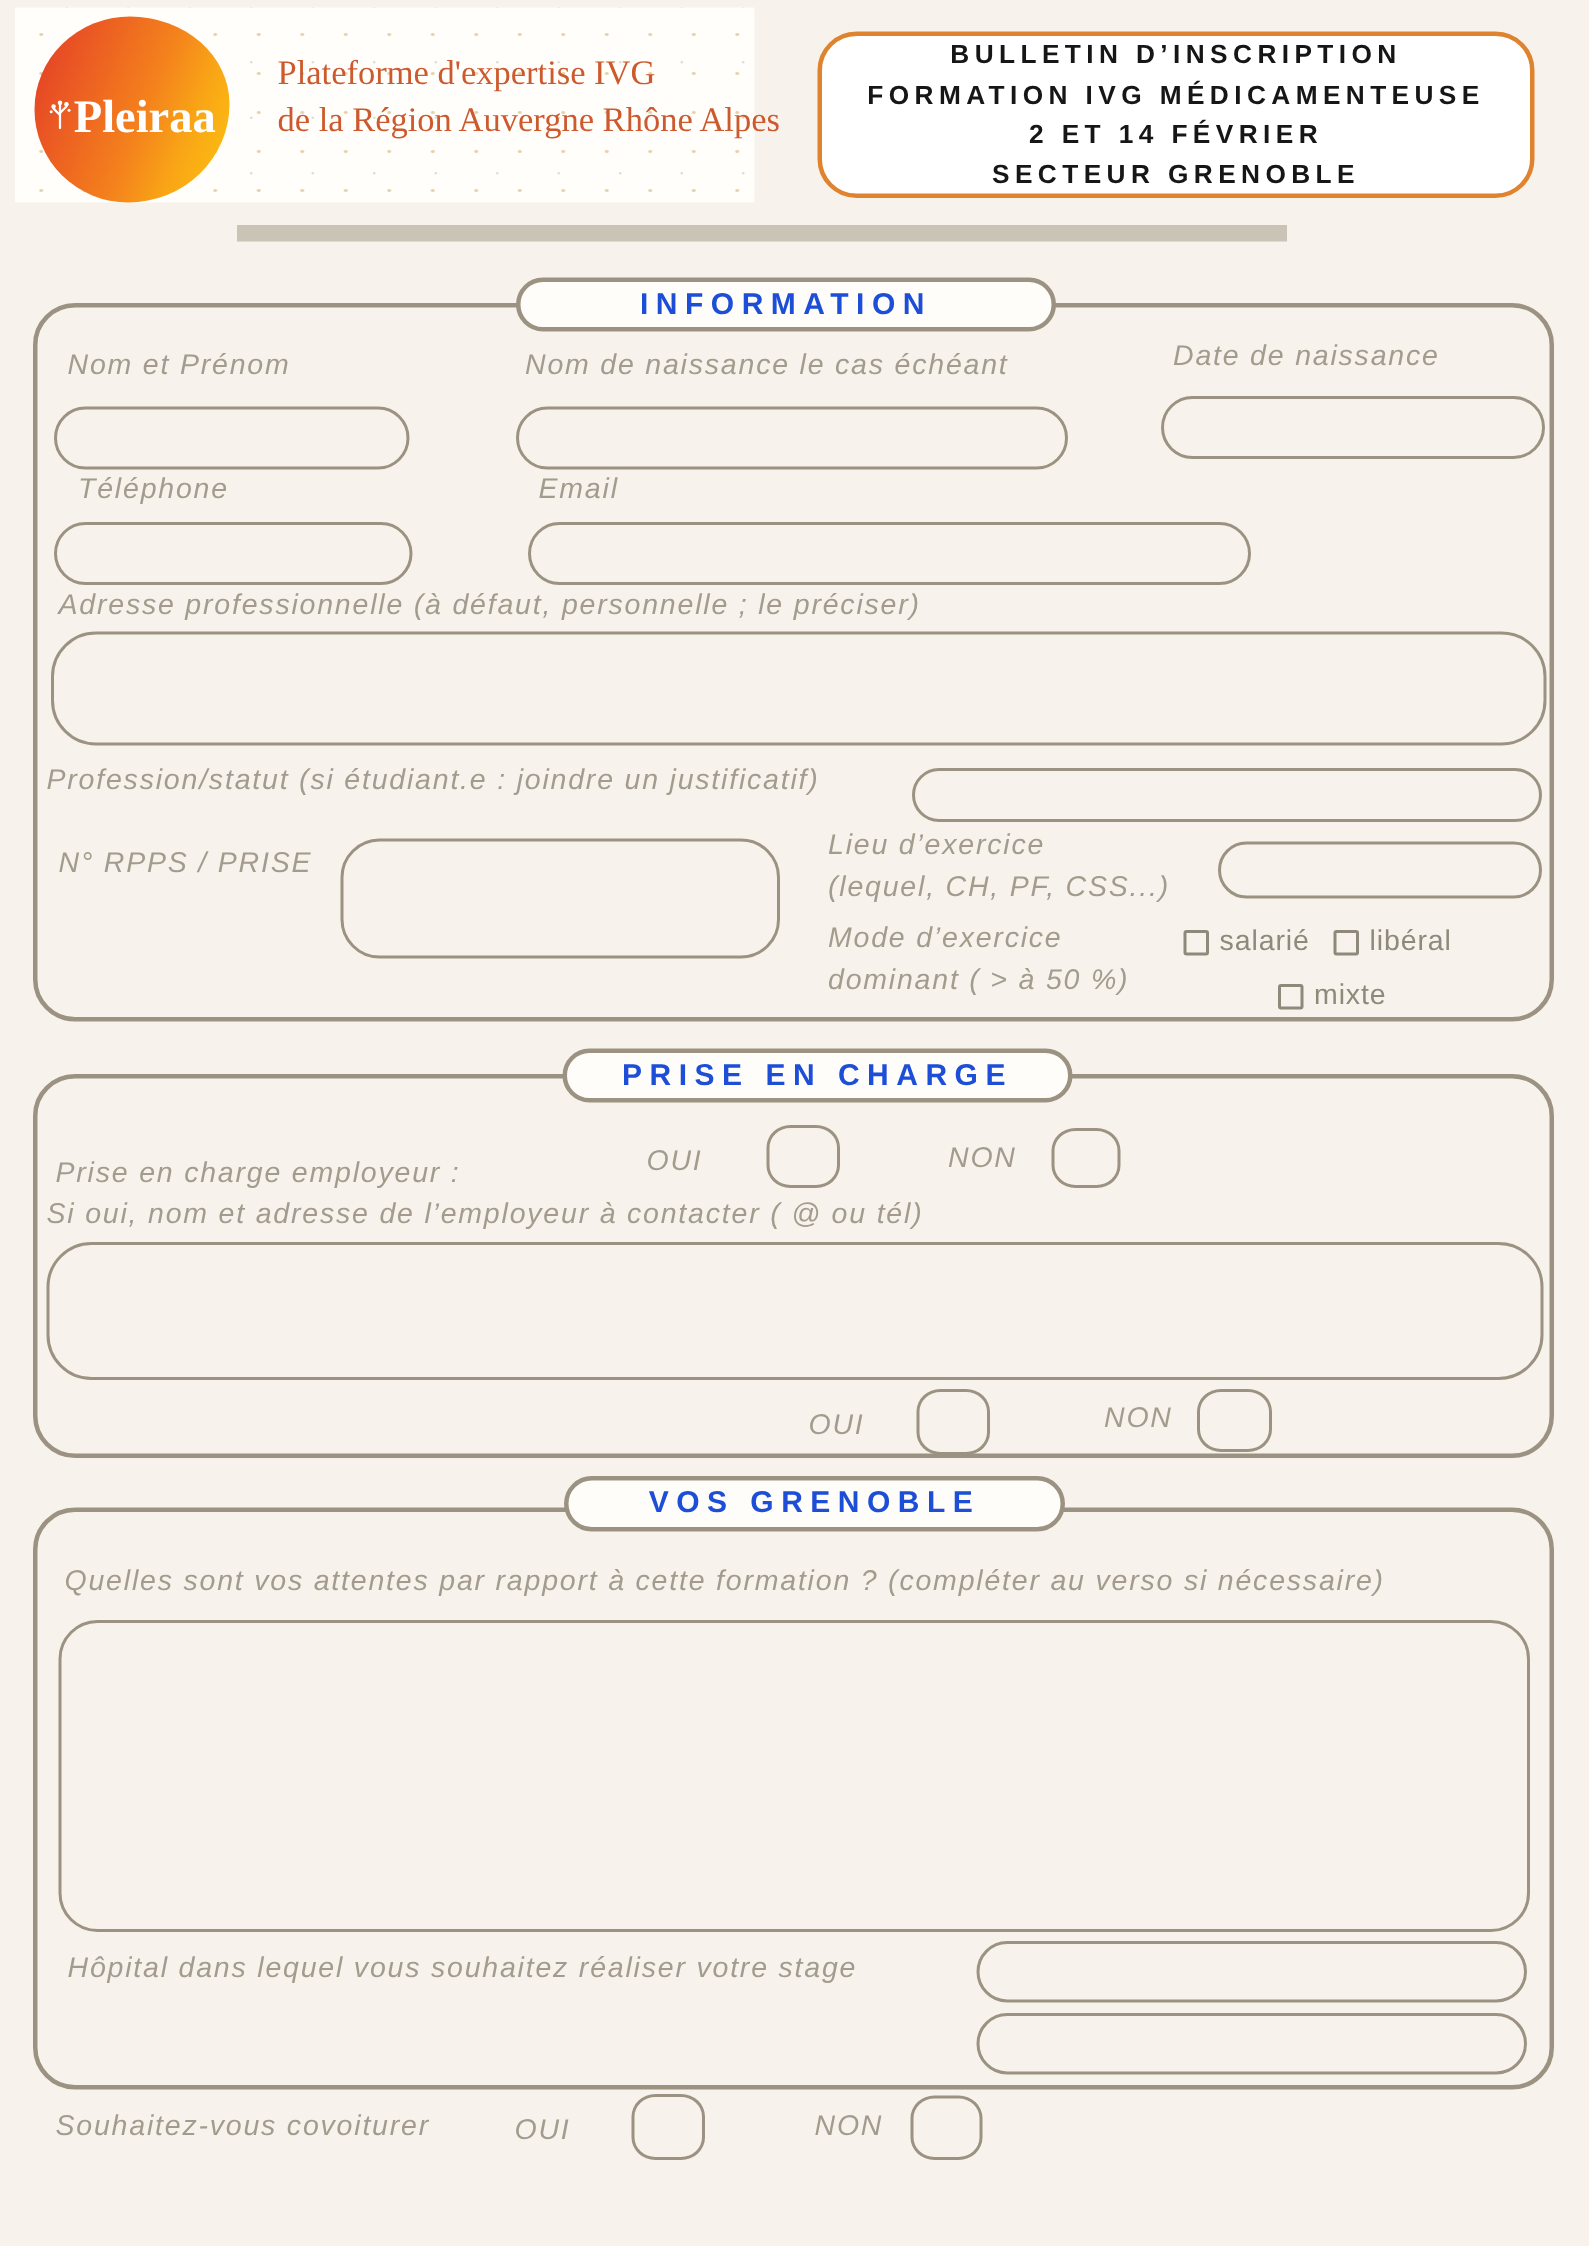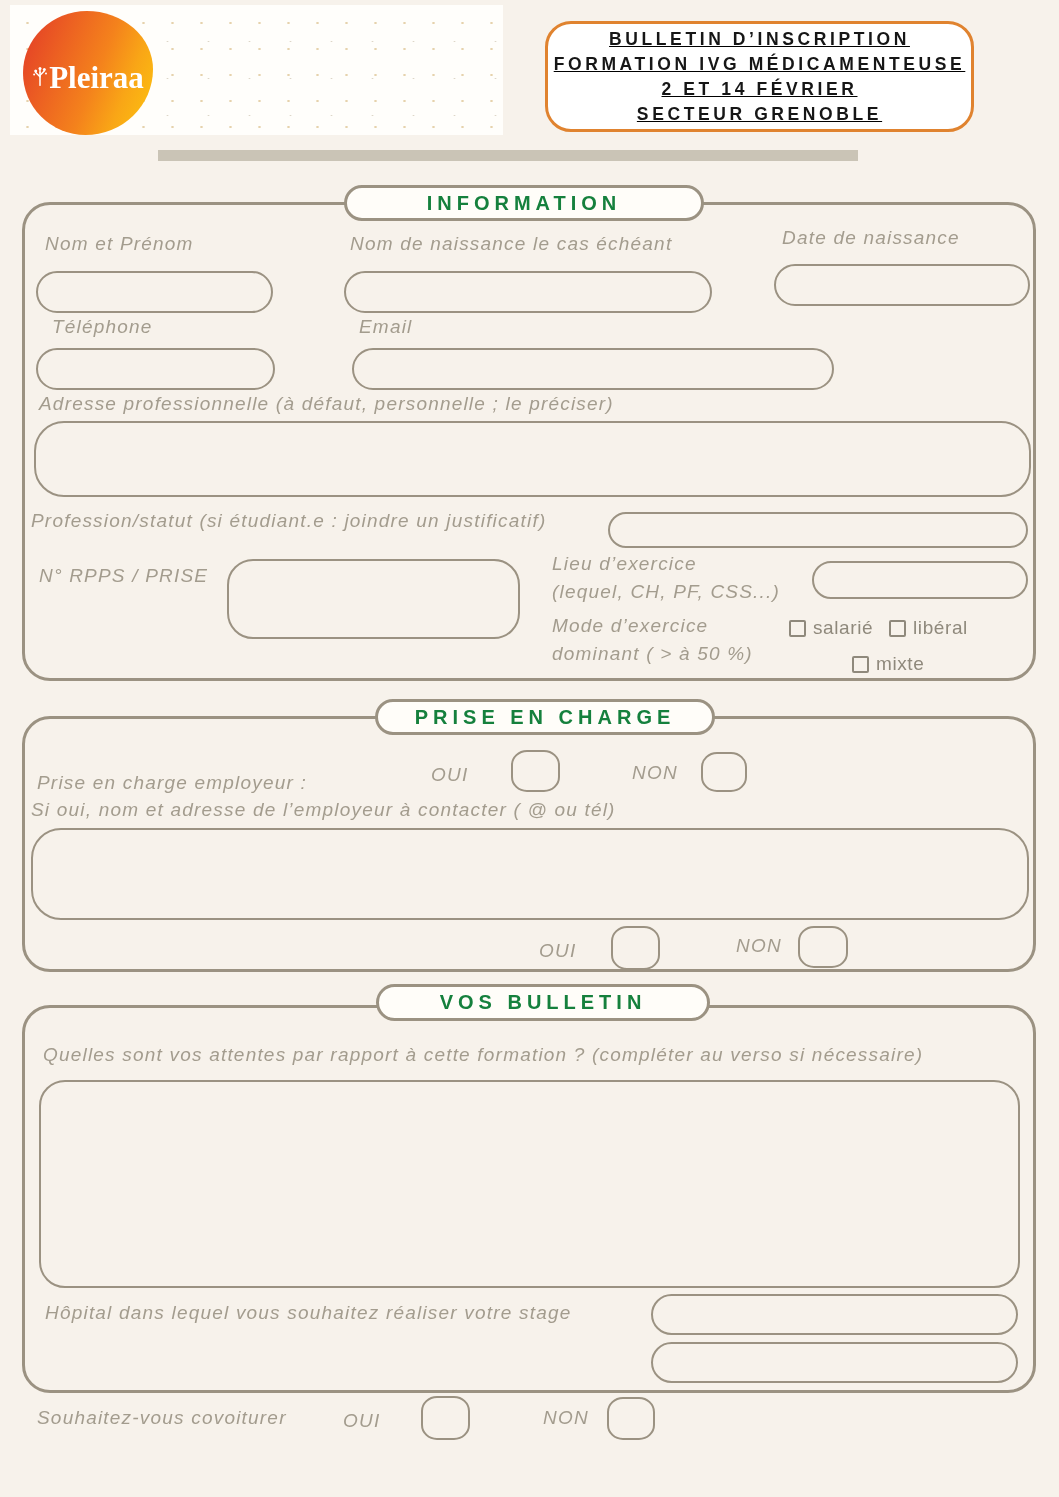--- a/index.html
+++ b/index.html
@@ -11,32 +11,32 @@
     background-image:radial-gradient(#e6d2ac 1px,transparent 1.4px),radial-gradient(#ddd6c8 0.8px,transparent 1.1px);
     background-size:29px 26px,41px 37px;background-position:3px 5px,14px 18px;}
   .logo-circle{position:absolute;left:13px;top:6px;width:130px;height:124px;
     background:linear-gradient(112deg,#e23a28 0%,#ec5f22 28%,#f4821c 55%,#f9a616 75%,#fdc50f 100%);
     border-radius:49% 51% 52% 48% / 50% 47% 53% 50%;}
   .logo-word{position:absolute;left:0;top:47px;width:130px;text-align:center;color:#ffffff;
     font-family:"Liberation Serif",serif;font-weight:bold;font-size:31px;white-space:nowrap;}
   .tree-ico{display:inline-block;vertical-align:2px;margin-right:1px;}
   .tagline{position:absolute;left:175px;top:28px;color:#cd5a2e;
     font-family:"Liberation Serif",serif;font-size:23px;line-height:31px;white-space:nowrap;}
-  .title-box{position:absolute;left:545px;top:21px;width:429px;height:111px;background:#ffffff;
+  .title-box{position:absolute;left:545px;top:21px;width:478px;height:111px;background:#ffffff;
     border:3px solid #e0832f;border-radius:26px;display:flex;flex-direction:column;
-    justify-content:center;align-items:center;box-sizing:border-box;text-decoration:underline;}
+    justify-content:space-between;align-items:center;box-sizing:border-box;}
   .title-line{font-weight:bold;font-size:17.5px;letter-spacing:3.6px;color:#161616;
     line-height:25px;text-align:center;white-space:nowrap;}
   .divider{position:absolute;left:158px;top:150px;width:700px;height:11px;background:#cac4b6;}
 
   
   .section{position:absolute;border:3px solid #9b9282;border-radius:28px;box-sizing:border-box;}
   .sec-pill{position:absolute;background:#fffdf9;border:3px solid #9b9282;border-radius:22px;
     display:flex;align-items:center;justify-content:center;z-index:2;box-sizing:border-box;
-    font-weight:bold;font-size:20px;letter-spacing:5px;color:#15803d;white-space:nowrap;}
+    font-weight:bold;font-size:20px;letter-spacing:5px;color:#1d4ed8;white-space:nowrap;}
 
   .lbl{position:absolute;font-style:italic;color:#a39c8e;font-size:19px;letter-spacing:1.2px;
     white-space:nowrap;}
   .inp{position:absolute;border:2.5px solid #9b9282;border-radius:21px;background:transparent;
     outline:none;padding:0 14px;color:#6b6557;font-size:17px;font-family:inherit;box-sizing:border-box;}
   textarea.inp{resize:none;padding:10px 14px;}
   .oval{position:absolute;border:2.5px solid #9b9282;border-radius:16px 16px 16px 16px / 15px;
     background:transparent;box-sizing:border-box;cursor:pointer;}
   .chk-row{position:absolute;display:flex;align-items:center;color:#8f897c;font-size:19px;
     letter-spacing:0.6px;white-space:nowrap;}
@@ -58,20 +58,24 @@
                 <path d="M11 9 L11 5"></path>
               </g>
               <g fill="#ffffff">
                 <circle cx="5" cy="7" r="2.1"></circle>
                 <circle cx="11" cy="3.4" r="2.1"></circle>
                 <circle cx="17" cy="5" r="2.1"></circle>
                 <circle cx="2.8" cy="12" r="1.4"></circle>
                 <circle cx="19.4" cy="10.4" r="1.4"></circle>
               </g>
             </svg></span><span>Pleiraa</span></div>
+    </div>
+    <div class="tagline">
+      <div>Plateforme d'expertise IVG</div>
+      <div>de la Région Auvergne Rhône Alpes</div>
     </div>
   </div>
 
   <div class="title-box">
     <div class="title-line">BULLETIN D’INSCRIPTION</div>
     <div class="title-line">FORMATION IVG MÉDICAMENTEUSE</div>
     <div class="title-line">2 ET 14 FÉVRIER</div>
     <div class="title-line">SECTEUR GRENOBLE</div>
   </div>
 
@@ -136,21 +140,21 @@
 
     <span class="lbl" style="left:6px;top:80px;">Si oui, nom et adresse de l’employeur à contacter ( @ ou tél)</span>
     <textarea class="inp" style="left: 6px; top: 109px; width: 998px; height: 92px; border-radius: 30px;"></textarea>
 
     <span class="lbl" style="left:514px;top:221px;">OUI</span>
     <span class="oval" style="left:586px;top:207px;width:49px;height:44px;"></span>
     <span class="lbl" style="left:711px;top:216px;">NON</span>
     <span class="oval" style="left:773px;top:207px;width:50px;height:42px;"></span>
   </div>
 
-  <div class="sec-pill" style="left:376px;top:984px;width:334px;height:37px;">VOS BULLETIN</div>
+  <div class="sec-pill" style="left:376px;top:984px;width:334px;height:37px;">VOS GRENOBLE</div>
   <div class="section" style="left:22px;top:1005px;width:1014px;height:388px;">
 
     <span class="lbl" style="left:18px;top:36px;">Quelles sont vos attentes par rapport à cette formation ? (compléter au verso si nécessaire)</span>
     <textarea class="inp" style="left: 14px; top: 72px; width: 981px; height: 208px; border-radius: 26px;"></textarea>
 
     <span class="lbl" style="left:20px;top:294px;">Hôpital dans lequel vous souhaitez réaliser votre stage</span>
     <input class="inp" type="text" style="left: 626px; top: 286px; width: 367px; height: 41px;">
 
     <input class="inp" type="text" style="left: 626px; top: 334px; width: 367px; height: 41px;">
   </div>

